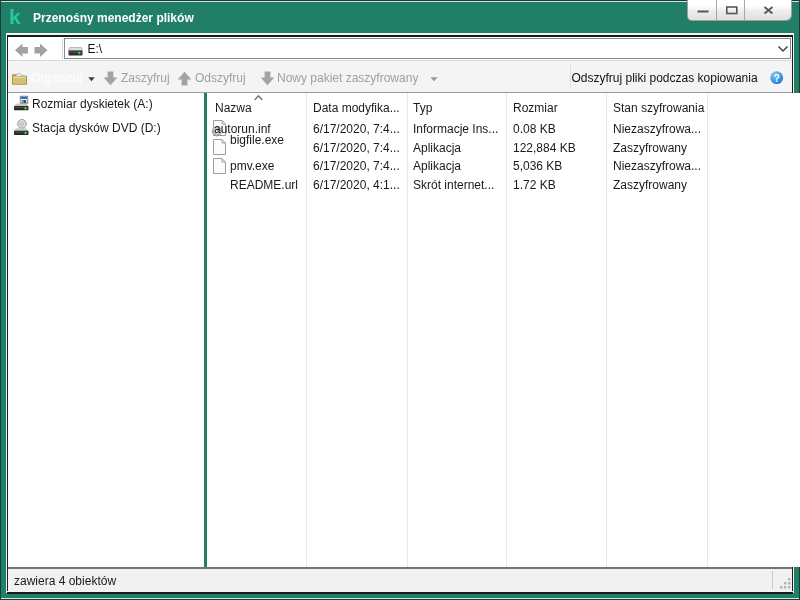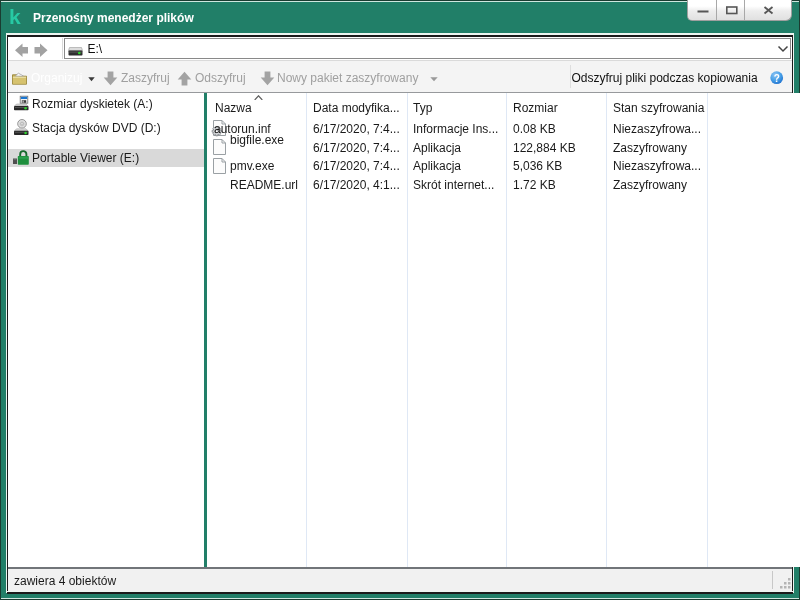--- a/index.html
+++ b/index.html
@@ -151,30 +151,20 @@
         <circle cx="10" cy="4.8" r="4.3" fill="#e3e3e3" stroke="#8a8a8a" stroke-width="0.9"></circle>
         <circle cx="10" cy="4.8" r="2.6" fill="#cccccc"></circle>
         <circle cx="10" cy="4.8" r="1.2" fill="#f7f7f7" stroke="#9a9a9a" stroke-width="0.6"></circle>
         <path d="M2.5 11.8 L4.5 9.8 L14 9.8 L16 11.8 Z" fill="#d9d9d9" stroke="#9a9a9a" stroke-width="0.5"></path>
         <rect x="2" y="11.8" width="14.5" height="4.2" rx="0.8" fill="#282828"></rect>
         <rect x="2.8" y="12.8" width="13" height="0.9" fill="#565656"></rect>
         <circle cx="13.6" cy="14" r="1.3" fill="#2fd42f"></circle>
       </svg>
       <div class="txt">Stacja dysków DVD (D:)</div>
     </div>
-    <div class="sideitem" style="top:56px; background:#d9d9d9;">
-      <svg style="position:absolute;left:4px;top:0px;width:17px;height:17px" viewBox="0 0 17 17">
-        <rect x="1" y="9.5" width="4" height="5.5" fill="#4f4f4f"></rect>
-        <rect x="1.6" y="10.3" width="2.8" height="0.8" fill="#777"></rect>
-        <path d="M8.2 8 L8.2 5.2 A3.1 3.1 0 0 1 14.4 5.2 L14.4 8" fill="none" stroke="#156a2c" stroke-width="1.9"></path>
-        <rect x="5.8" y="7" width="11" height="8.8" rx="0.8" fill="#1e8f3d"></rect>
-        <rect x="6.6" y="7.8" width="9.4" height="2" fill="#2aa04d"></rect>
-      </svg>
-      <div class="txt">Portable Viewer (E:)</div>
-    </div>
   </div>
   <div class="abs" id="vdivider"></div>
 
   <div class="abs" id="filelist">
     <div class="colsep" style="left:99px;"></div>
     <div class="colsep" style="left:199.5px;"></div>
     <div class="colsep" style="left:299px;"></div>
     <div class="colsep" style="left:399px;"></div>
     <div class="colsep" style="left:500px;"></div>
     <svg style="position:absolute;left:46.5px;top:1.5px;width:9px;height:5.5px" viewBox="0 0 9 5.5">

